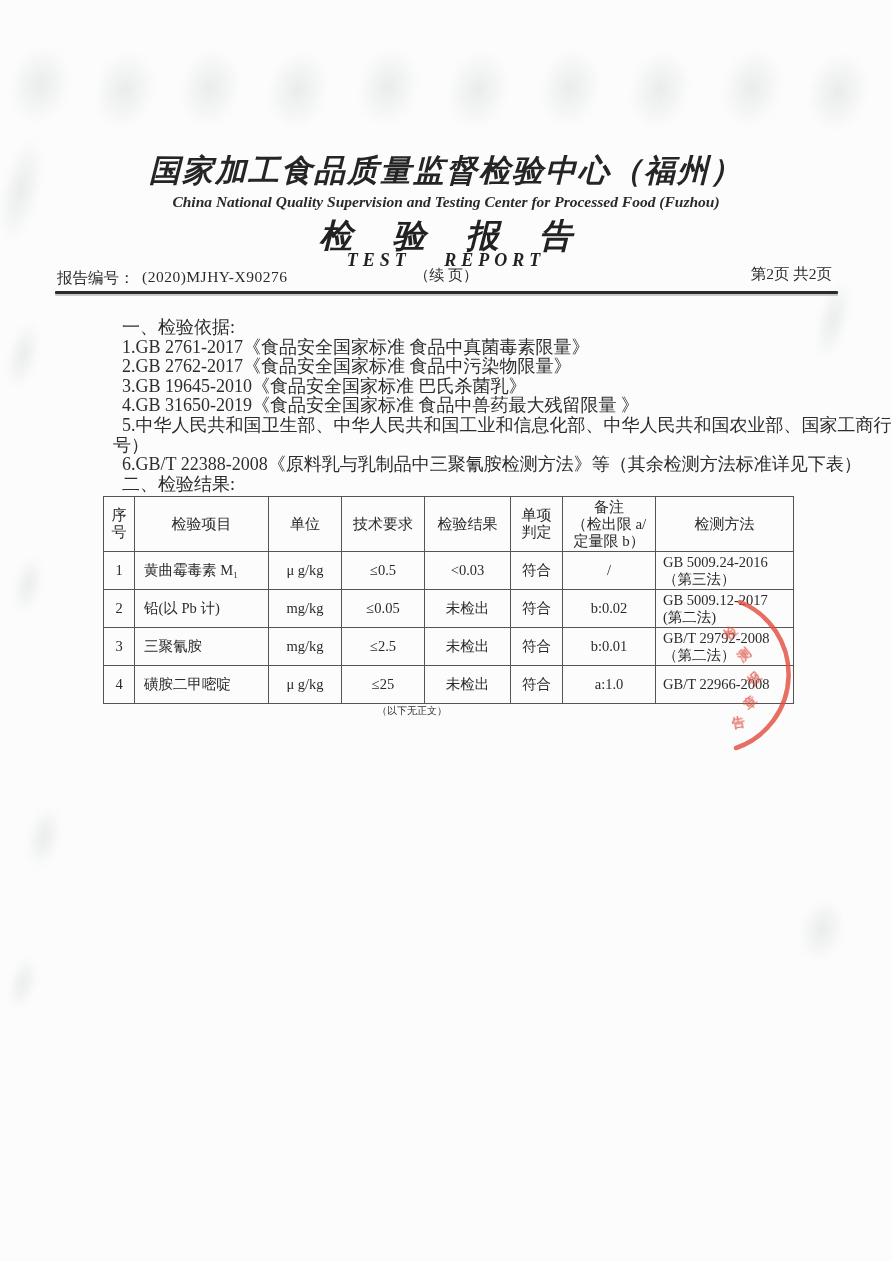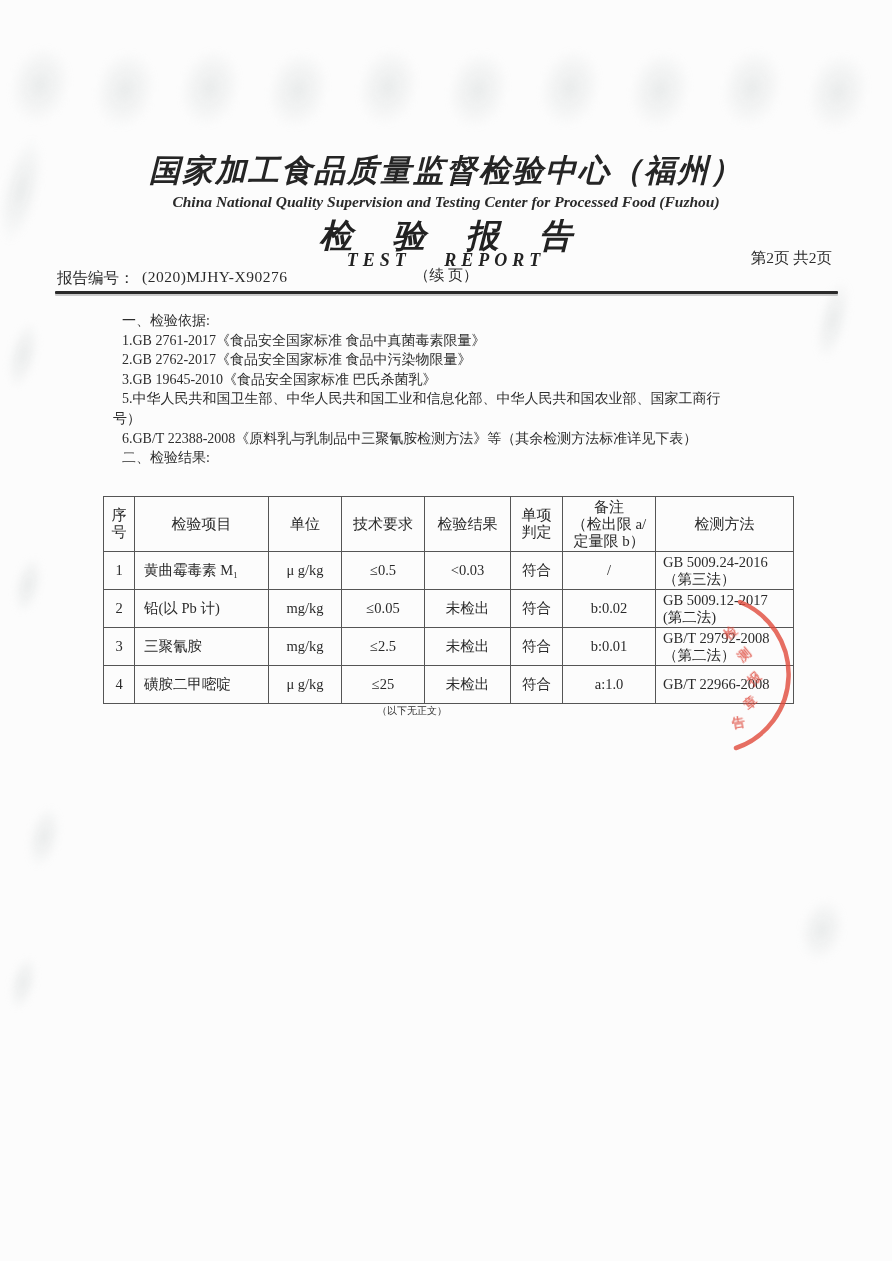--- a/index.html
+++ b/index.html
@@ -16,25 +16,25 @@
   
   .hline{position:absolute;left:0;width:100%;text-align:center;font-style:italic;}
   .org-cn{top:150px;font-size:31px;font-weight:bold;letter-spacing:2px;color:#252525;}
   .org-en{top:193px;font-size:15.5px;font-weight:bold;color:#2a2a2a;}
   .t-cn{top:214px;font-size:33px;font-weight:bold;word-spacing:30px;letter-spacing:1px;color:#222;}
   .t-en{top:250px;font-size:18px;font-weight:bold;letter-spacing:5px;word-spacing:24px;color:#222;}
   .meta{position:absolute;font-size:15.5px;white-space:nowrap;}
   .report-no-label{left:57px;top:268px;}
   .report-no-value{left:142px;top:268px;letter-spacing:0.5px;}
   .continuation{left:0;width:100%;text-align:center;top:266px;font-size:15px;}
-  .page-indicator{right:60px;top:248px;}
+  .page-indicator{right:60px;top:264px;}
   .rule{position:absolute;left:55px;top:291px;width:783px;height:3px;background:#2a2a2a;
     box-shadow:0 2px 0 rgba(110,110,110,0.35);border-radius:1px;}
   
-  .body-lines{position:absolute;left:113px;top:311px;font-size:14px;line-height:19.6px;color:#2d2d2d;}
+  .body-lines{position:absolute;left:113px;top:318px;font-size:18px;line-height:19.6px;color:#2d2d2d;}
   .bline{white-space:nowrap;}
   
   .results-table{position:absolute;left:103px;top:496px;width:690px;
     border-collapse:collapse;table-layout:fixed;font-size:14.5px;color:#2a2a2a;}
   .results-table th,.results-table td{
     border:1px solid #555;text-align:center;vertical-align:middle;
     white-space:pre-wrap;padding:1px 2px;font-weight:normal;line-height:17px;}
   .results-table thead tr{height:55px;}
   .results-table tbody tr{height:38px;}
   .results-table th{font-size:15px;}
@@ -82,20 +82,21 @@
   <div class="meta continuation">（续 页）</div>
   <div class="meta page-indicator">第2页  共2页</div>
 
   <div class="rule"></div>
 
   <div class="body-lines">
       <div class="bline" style="padding-left: 9px;">一、检验依据:</div>
       <div class="bline" style="padding-left: 9px;">1.GB 2761-2017《食品安全国家标准 食品中真菌毒素限量》</div>
       <div class="bline" style="padding-left: 9px;">2.GB 2762-2017《食品安全国家标准 食品中污染物限量》</div>
       <div class="bline" style="padding-left: 9px;">3.GB 19645-2010《食品安全国家标准 巴氏杀菌乳》</div>
+      <div class="bline" style="padding-left: 9px;">4.GB 31650-2019《食品安全国家标准 食品中兽药最大残留限量 》</div>
       <div class="bline" style="padding-left: 9px;">5.中华人民共和国卫生部、中华人民共和国工业和信息化部、中华人民共和国农业部、国家工商行</div>
       <div class="bline" style="padding-left: 0px;">号）</div>
       <div class="bline" style="padding-left: 9px;">6.GB/T 22388-2008《原料乳与乳制品中三聚氰胺检测方法》等（其余检测方法标准详见下表）</div>
       <div class="bline" style="padding-left: 9px;">二、检验结果:</div>
     </div>
 
   <table class="results-table">
     <colgroup>
         <col style="width: 31px;">
         <col style="width: 134px;">

